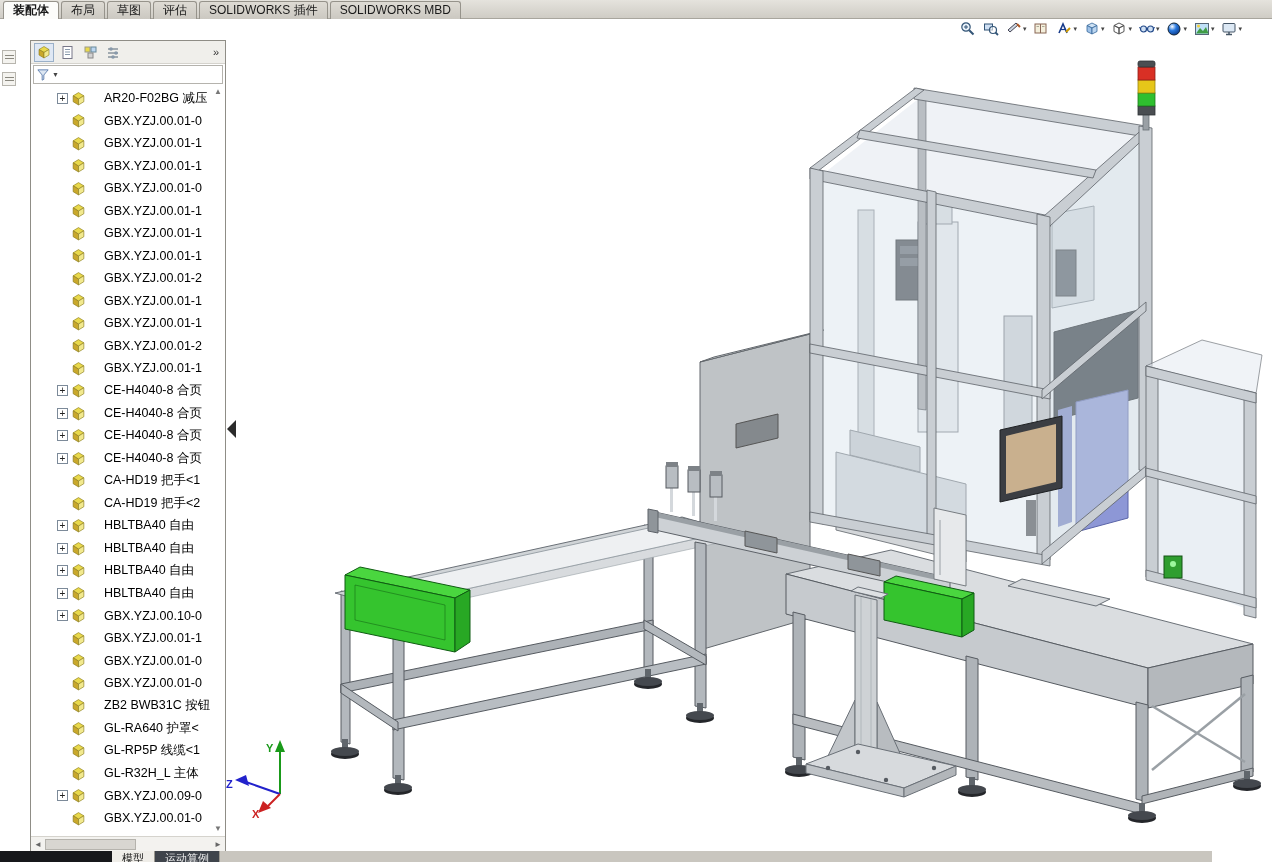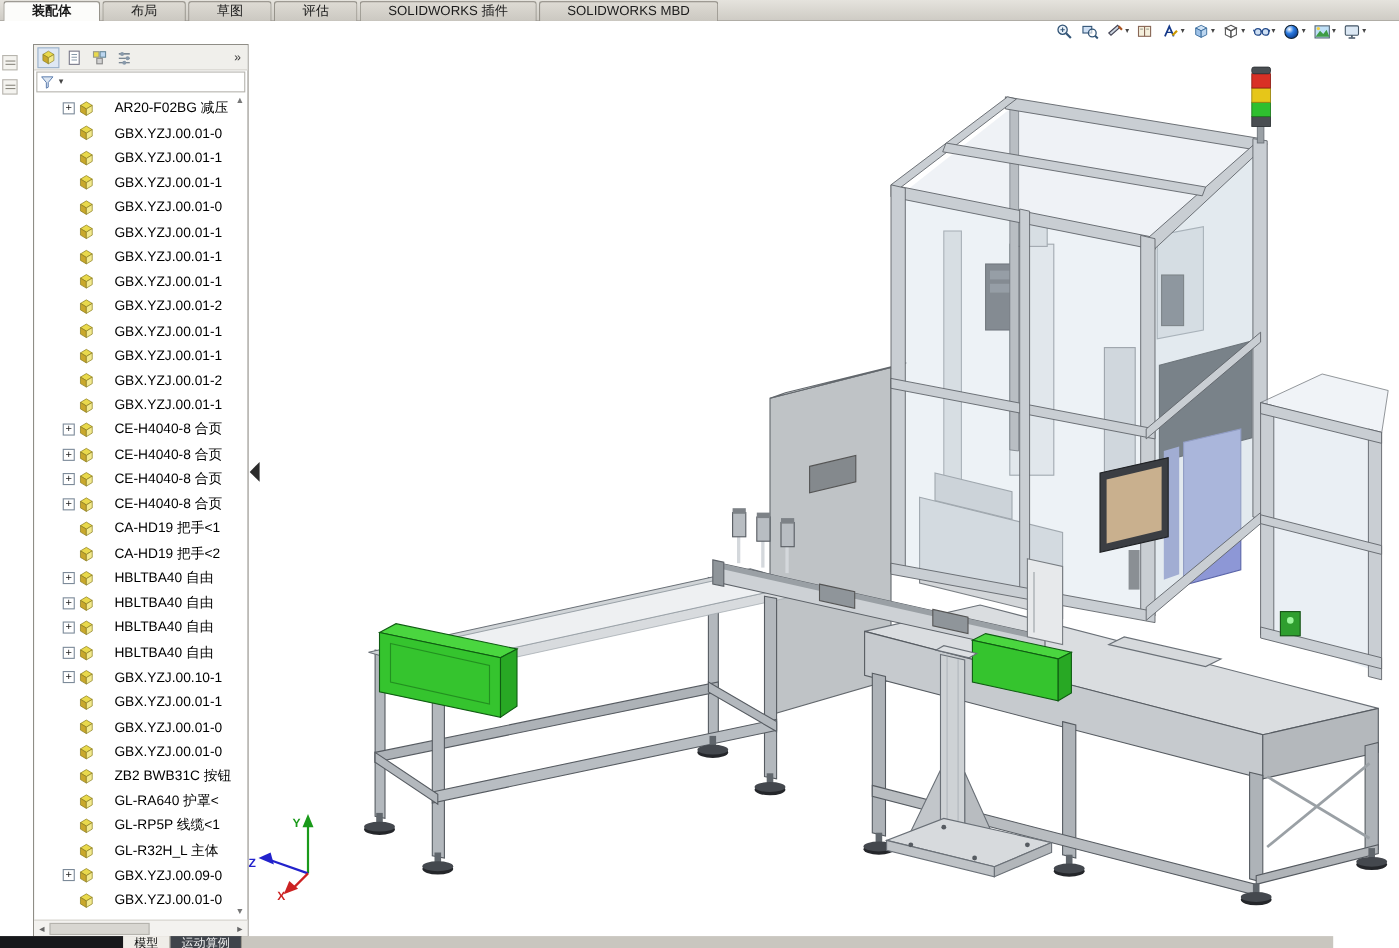--- a/index.html
+++ b/index.html
@@ -3,21 +3,21 @@
 <meta charset="utf-8">
 <style>
 *{box-sizing:border-box;margin:0;padding:0}
 html,body{width:1272px;height:862px;overflow:hidden;background:#fff;
   font-family:"Liberation Sans","DejaVu Sans",sans-serif;position:relative}
 #scene{position:absolute;left:0;top:0;z-index:1}
 
 .top-bar{position:absolute;left:0;top:0;width:1272px;height:19px;
   background:linear-gradient(#e5e3dd,#cfccc5);border-bottom:1px solid #a8a59d;z-index:20;display:flex}
 .tabs{display:flex;align-items:flex-end;height:19px;padding-left:3px;gap:2px}
-.tab{height:18px;padding:0 25px;font-size:12px;line-height:16px;color:#1a1a1a;
+.tab{height:18px;padding:0 9px;font-size:12px;line-height:16px;color:#1a1a1a;
   background:linear-gradient(#dedbd4,#cbc8c1);border:1px solid #96938b;border-bottom:none;
   border-radius:3px 3px 0 0;white-space:nowrap}
 .tab.active{background:#fcfcfa;font-weight:bold}
 
 .hud{position:absolute;top:20px;right:28px;display:flex;align-items:center;gap:3px;z-index:15}
 .hud-btn{display:flex;align-items:center;gap:1px;padding:1px 2px;border-radius:2px}
 .i16{width:16px;height:16px;display:block}
 .dd{font-size:7px;color:#444;line-height:8px}
 
 .fm-panel{position:absolute;left:30px;top:40px;width:196px;height:812px;background:#fff;
@@ -576,21 +576,21 @@
     </span>
     <span class="tree-label">HBLTBA40 自由</span>
   </div>
         <div class="tree-row">
     <span class="expander">+</span>
     <span class="picon">
       <svg>
               <use href="#sym-part"></use>
             </svg>
     </span>
-    <span class="tree-label">GBX.YZJ.00.10-1</span>
+    <span class="tree-label">GBX.YZJ.00.10-0</span>
   </div>
         <div class="tree-row">
     <span class="expander" style="visibility: hidden;">+</span>
     <span class="picon">
       <svg>
               <use href="#sym-part"></use>
             </svg>
     </span>
     <span class="tree-label">GBX.YZJ.00.01-1</span>
   </div>

